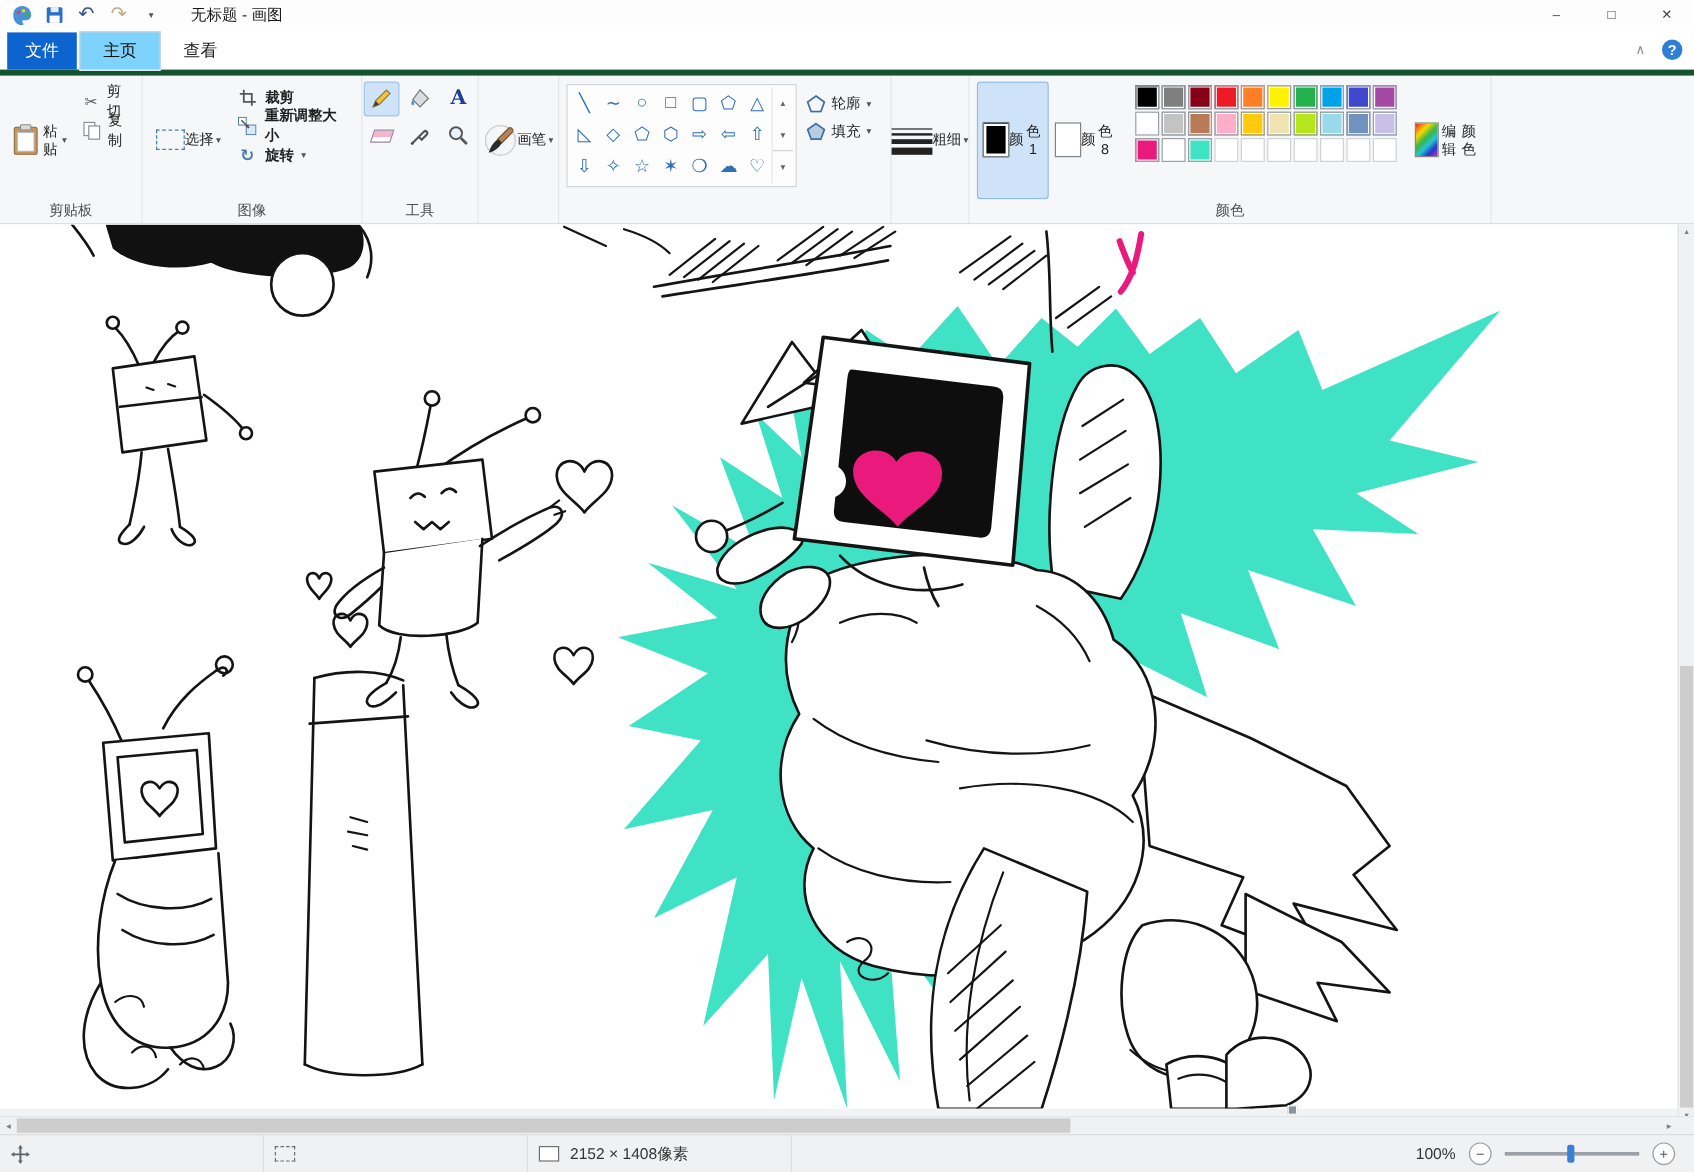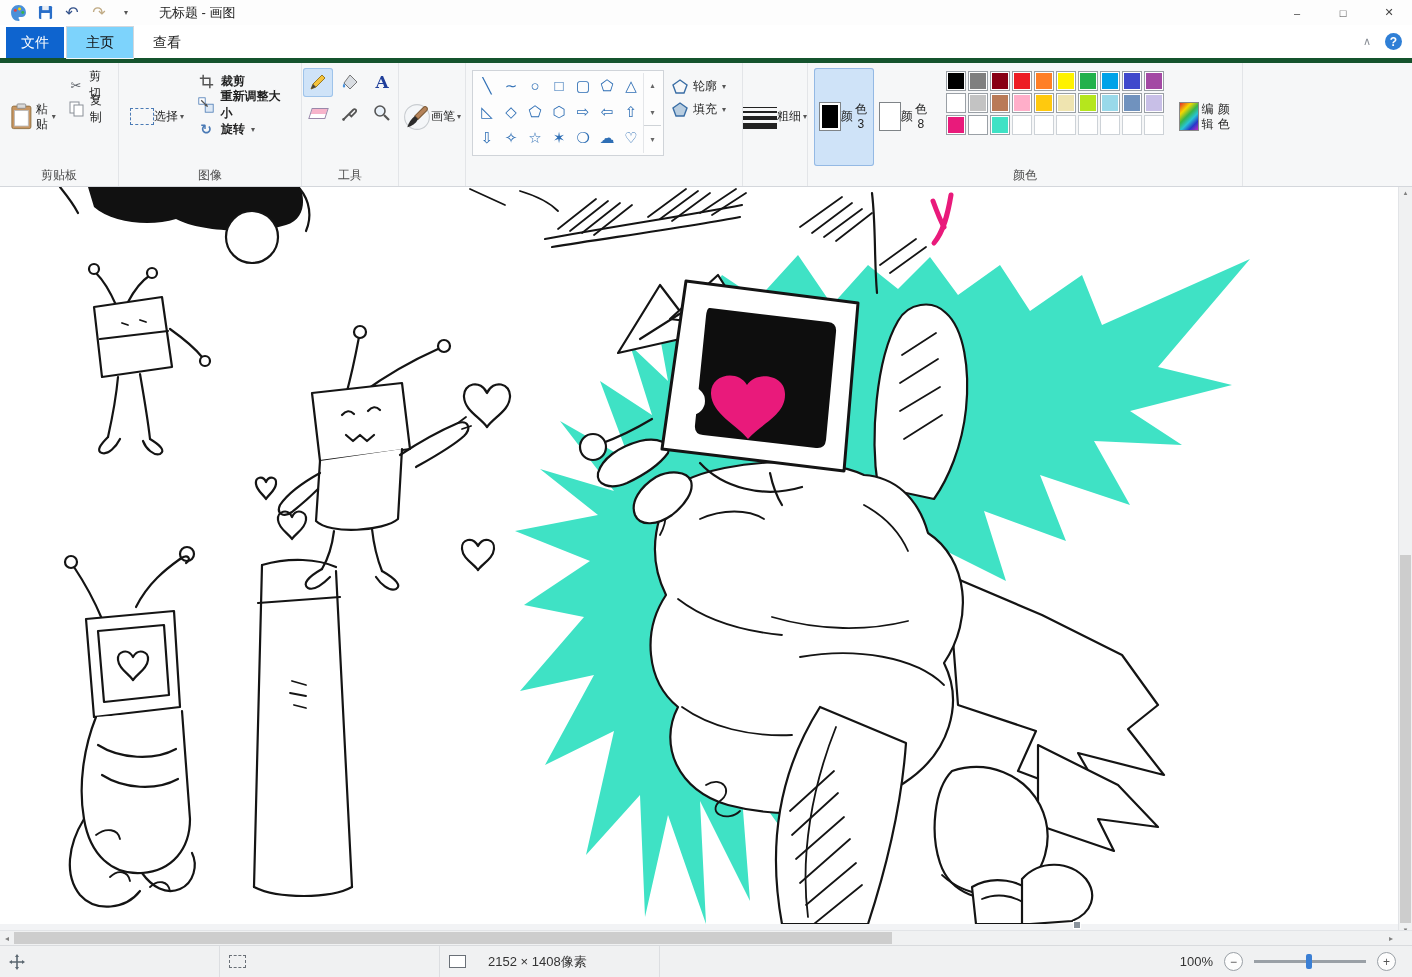--- a/index.html
+++ b/index.html
@@ -73,21 +73,21 @@
   .vscroll{position:absolute;right:0;top:0;width:13px;height:750px;background:#f0f1f2;border-left:1px solid #e2e4e7;}
   .vthumb{position:absolute;left:1px;width:11px;top:368px;height:368px;background:#cdcdcd;}
   .vs-arrow{position:absolute;left:0;width:13px;height:13px;display:flex;align-items:center;justify-content:center;font-size:7px;color:#808080;}
   .hscroll{height:14px;background:#f0f1f2;border-top:1px solid #e2e4e7;position:relative;}
   .hthumb{position:absolute;left:14px;top:1px;height:12px;width:878px;background:#cdcdcd;}
   .hs-arrow{position:absolute;top:0;width:14px;height:14px;display:flex;align-items:center;justify-content:center;font-size:8px;color:#808080;}
   .hcorner{position:absolute;right:0;top:0;width:13px;height:14px;background:#f0f1f2;}
 
   
   .statusbar{height:31px;background:#f0f1f2;border-top:1px solid #d9dbde;display:flex;align-items:center;font-size:13px;color:#333;}
-  .sseg{height:100%;display:flex;align-items:center;gap:22px;padding-left:9px;border-right:1px solid #dcdee1;box-sizing:border-box;}
+  .sseg{height:100%;display:flex;align-items:center;gap:9px;padding-left:9px;border-right:1px solid #dcdee1;box-sizing:border-box;}
   .seg1{width:220px;} .seg2{width:220px;} .seg3{width:220px;}
   .sel-rect{width:15px;height:11px;border:1px dashed #6a7077;}
   .size-rect{width:15px;height:11px;border:1px solid #6a7077;background:#fff;}
   .sspacer{flex:1;}
   .zoomarea{display:flex;align-items:center;gap:11px;padding-right:16px;}
   .zoombtn{width:17px;height:17px;border:1px solid #9aa0a6;border-radius:50%;display:flex;align-items:center;justify-content:center;font-size:12px;color:#555;background:#fdfdfd;}
   .slider{width:112px;height:3px;background:#9aa0a6;position:relative;}
   .sthumb{position:absolute;left:52px;top:-6px;width:6px;height:15px;background:#3b7fd4;border-radius:2px;}
 </style>
 </head>
@@ -344,21 +344,21 @@
         </div>
       </div>
       <div class="rgroup-label"></div>
     </div>
 
     <div class="rgroup" style="width:434px;">
       <div class="rgroup-body">
         <div class="bigbtn colorbig selected">
           <div class="swatch-big" style="background: rgb(0, 0, 0);"></div>
           <div class="blabel">颜</div>
-          <div class="blabel">色 3</div>
+          <div class="blabel">色 1</div>
         </div>
         <div class="bigbtn colorbig">
           <div class="swatch-big" style="background: rgb(255, 255, 255);"></div>
           <div class="blabel">颜</div>
           <div class="blabel">色 8</div>
         </div>
         <div class="palette">
             <div class="prow">
               <div class="pcell" style="background: rgb(0, 0, 0);"></div>
               <div class="pcell" style="background: rgb(127, 127, 127);"></div>

